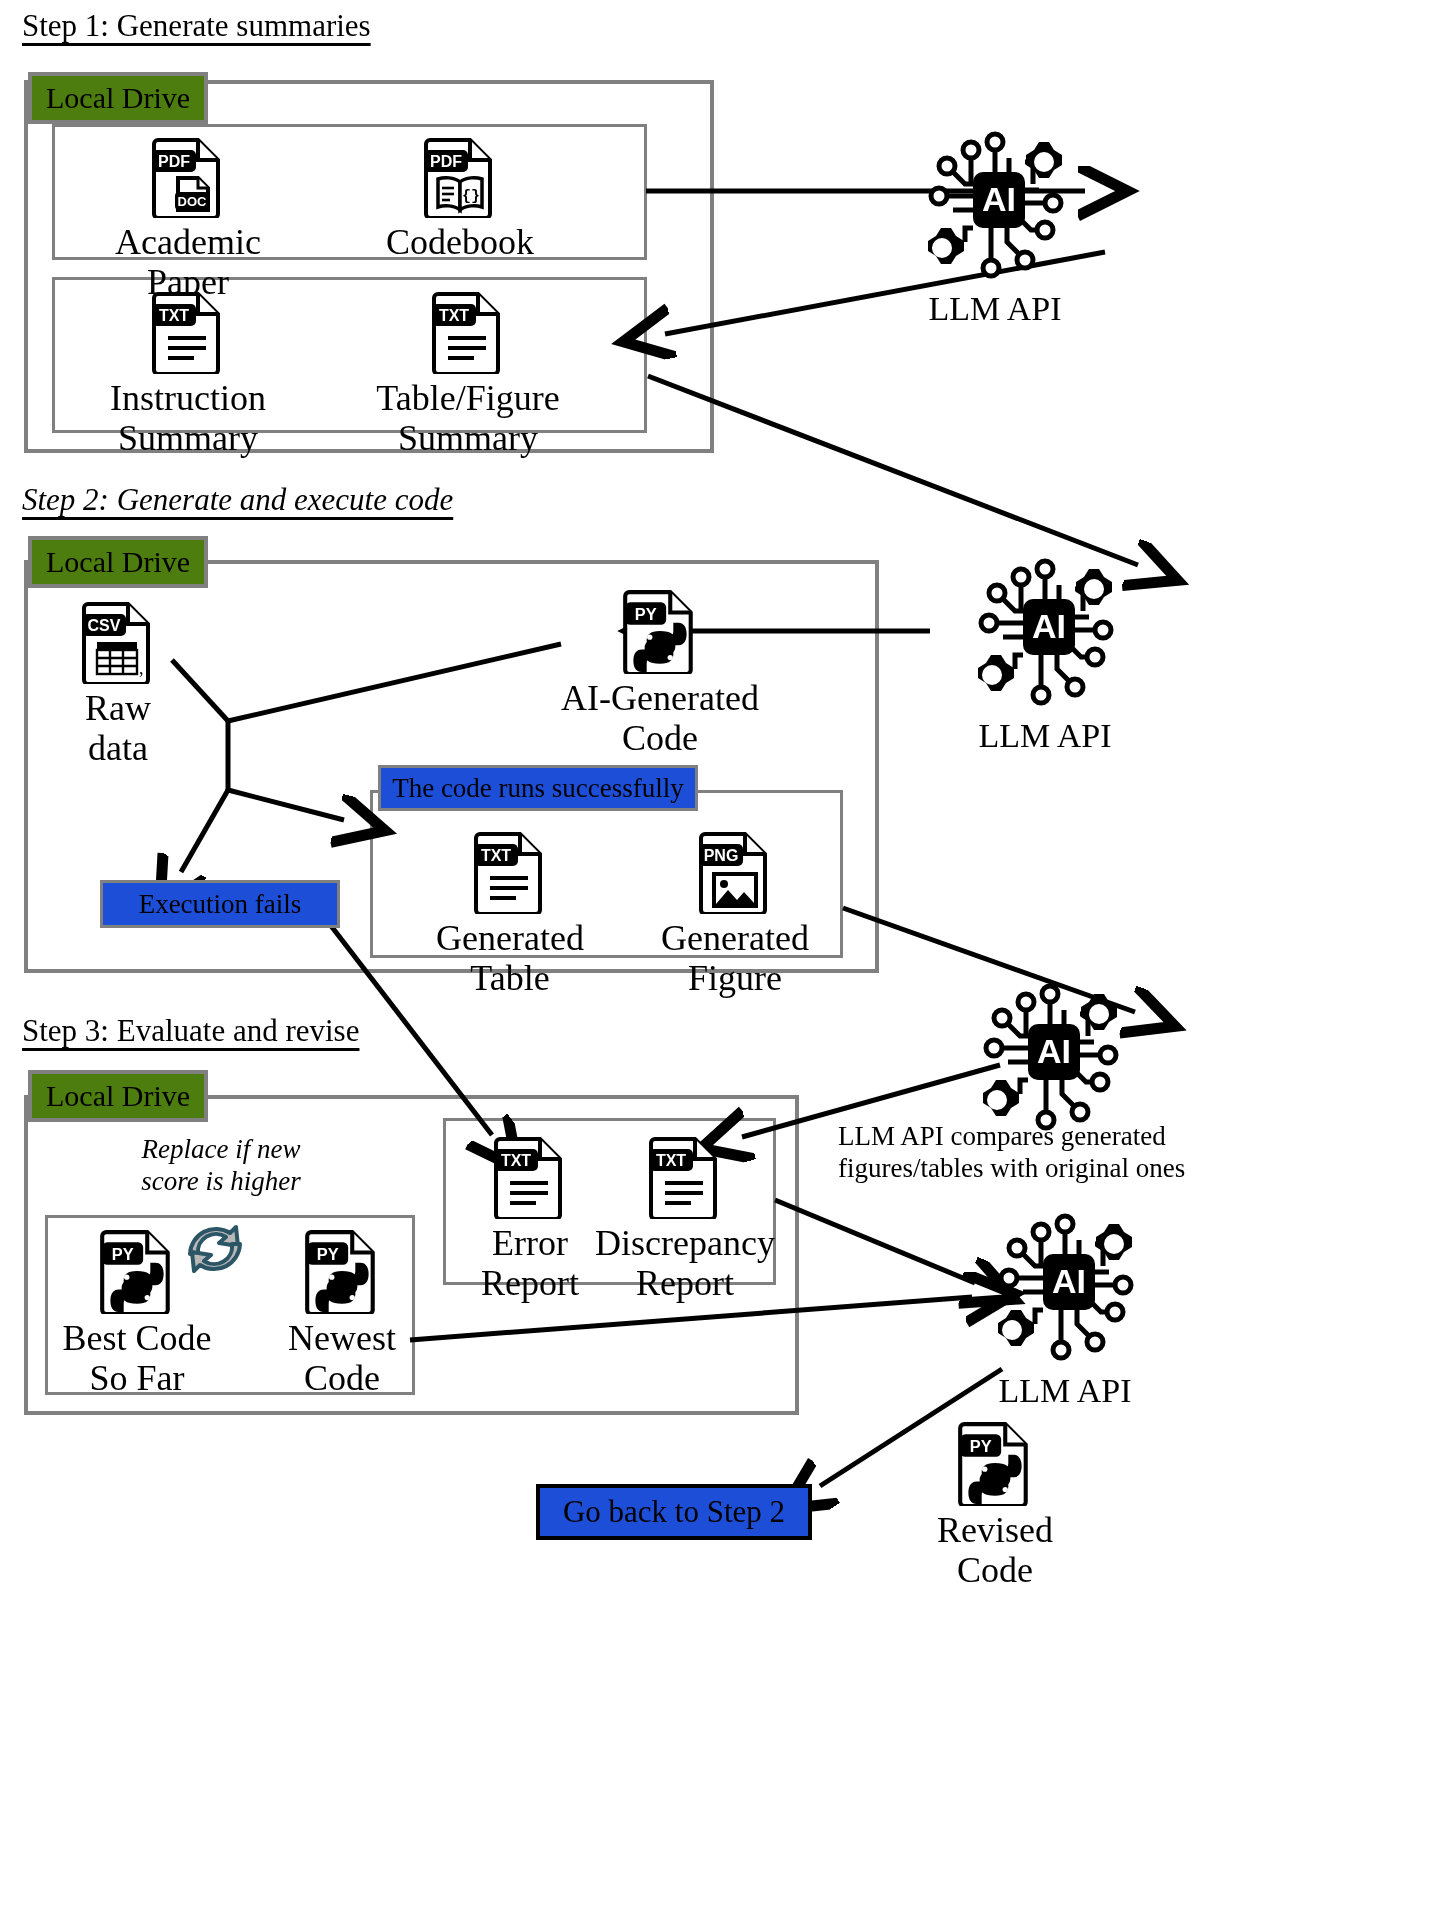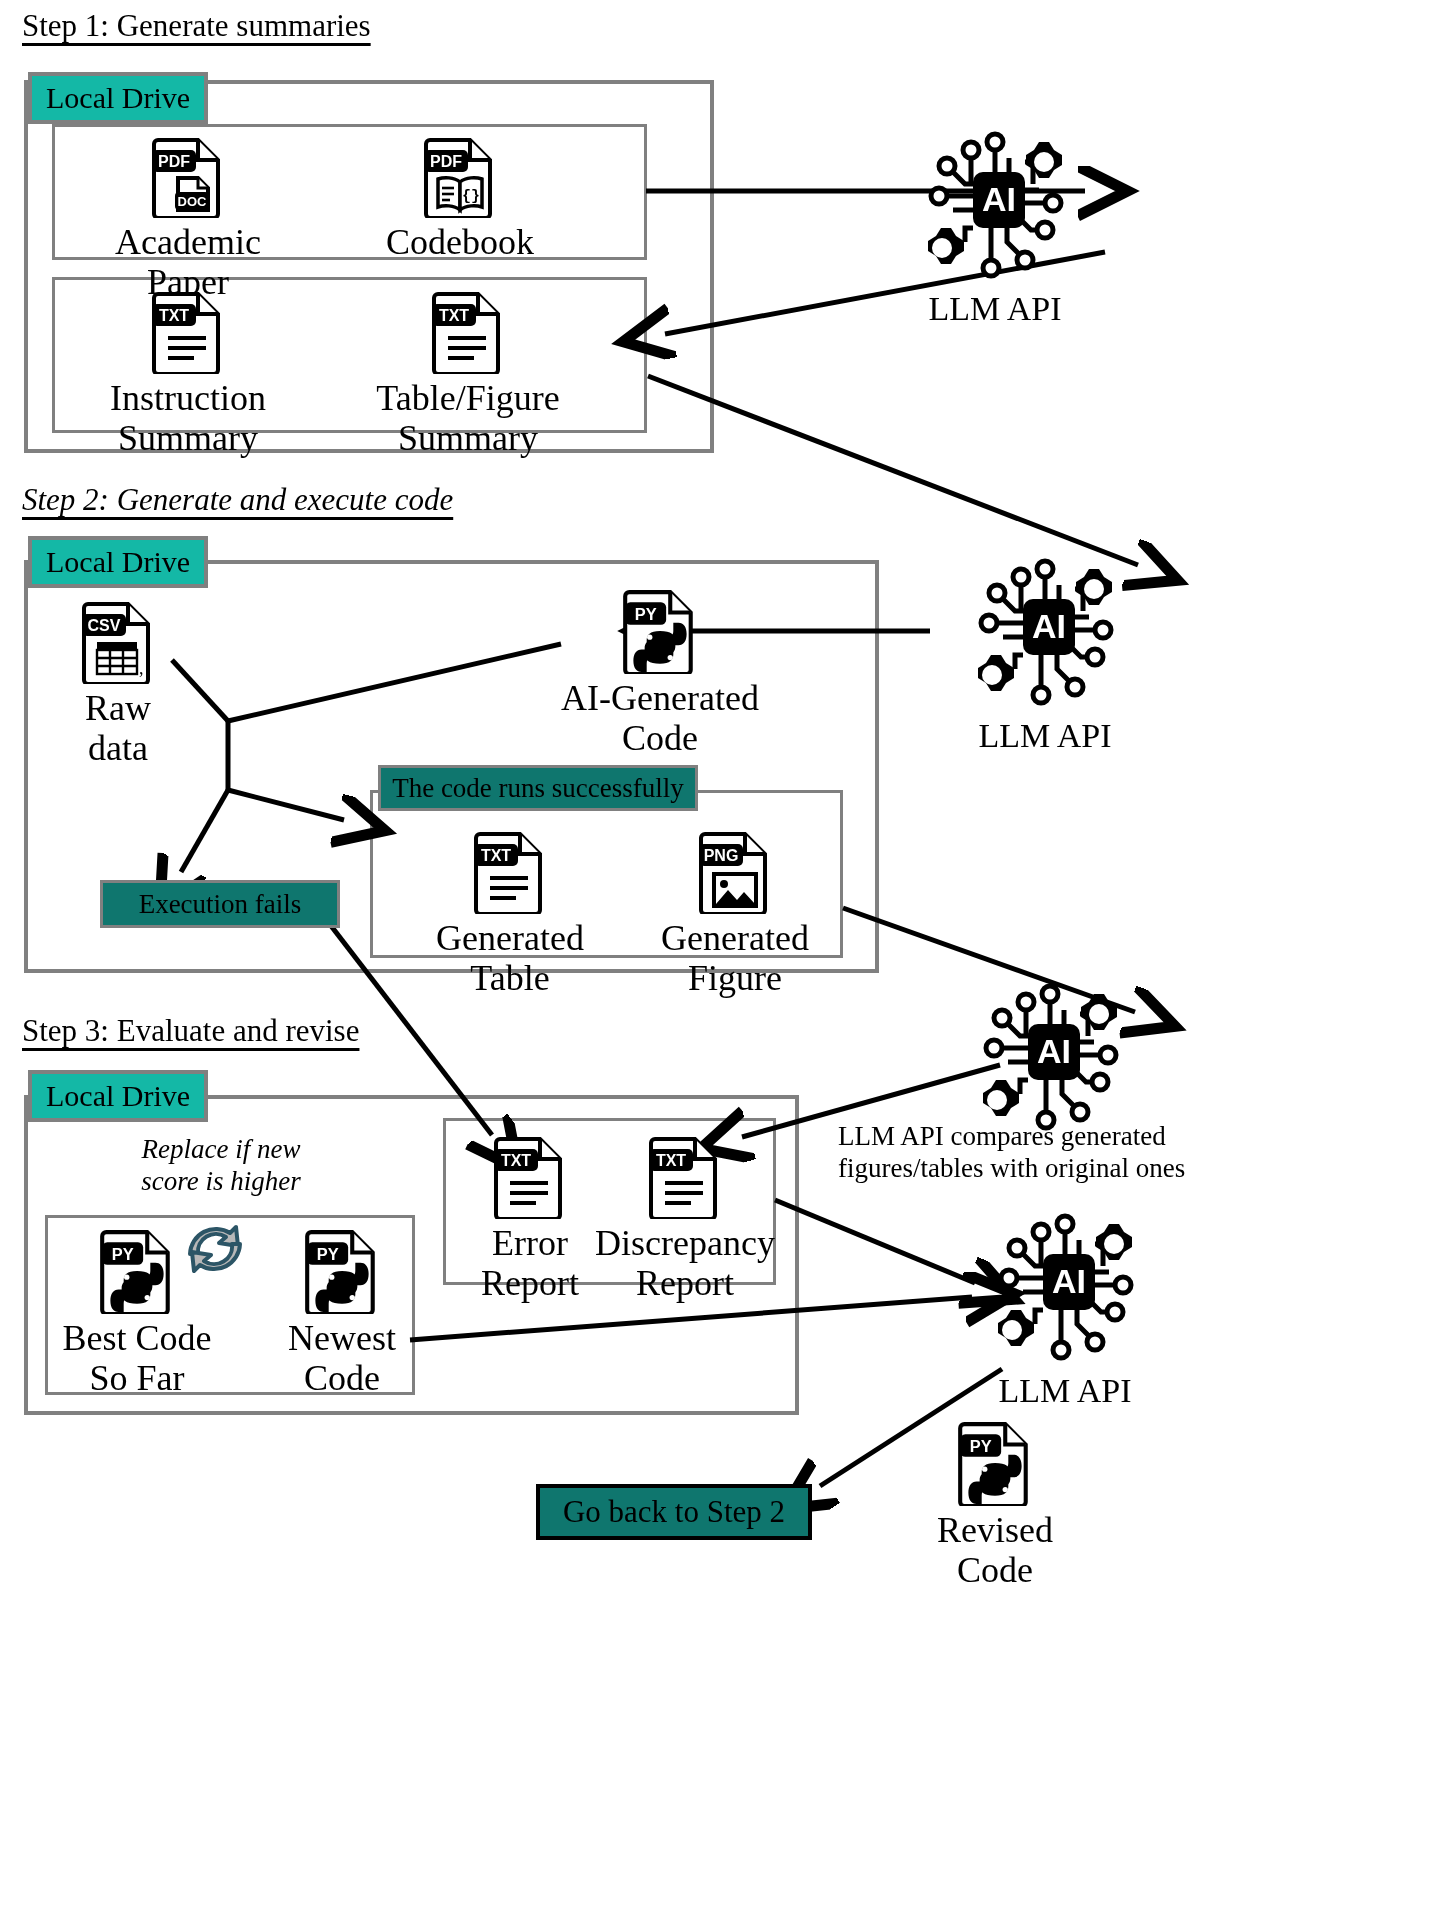--- a/index.html
+++ b/index.html
@@ -7,27 +7,27 @@
        font-family:"Liberation Serif","DejaVu Serif",serif;color:#000;}
   .canvas{position:absolute;left:0;top:0;width:1284px;height:1920px;overflow:hidden;}
 
   
   .step-title{position:absolute;font-size:31px;line-height:1;
               text-decoration:underline;text-underline-offset:7px;
               text-decoration-thickness:3px;white-space:nowrap;}
 
   
   .drive-frame{position:absolute;border:4px solid #808080;box-sizing:border-box;background:transparent;}
-  .drive-tab{position:absolute;border:4px solid #808080;background:#14b8a6;
+  .drive-tab{position:absolute;border:4px solid #808080;background:#4d7c0f;
              box-sizing:border-box;display:flex;align-items:center;
              justify-content:flex-start;padding-left:14px;font-size:30px;z-index:6;}
 
   
   .group-box{position:absolute;border:3px solid #808080;box-sizing:border-box;background:transparent;}
-  .label-box{position:absolute;border:3px solid #808080;background:#0f766e;box-sizing:border-box;
+  .label-box{position:absolute;border:3px solid #808080;background:#1d4ed8;box-sizing:border-box;
              display:flex;align-items:center;justify-content:center;font-size:27px;z-index:6;}
 
   
   .file-item{position:absolute;display:flex;flex-direction:column;
              align-items:center;z-index:5;}
   .file-cap{font-size:36px;line-height:1.12;text-align:center;margin-top:4px;white-space:pre-line;}
 
   
   .cap{position:absolute;font-size:27px;line-height:1.2;text-align:center;z-index:5;}
   .cap-left{text-align:left;}

